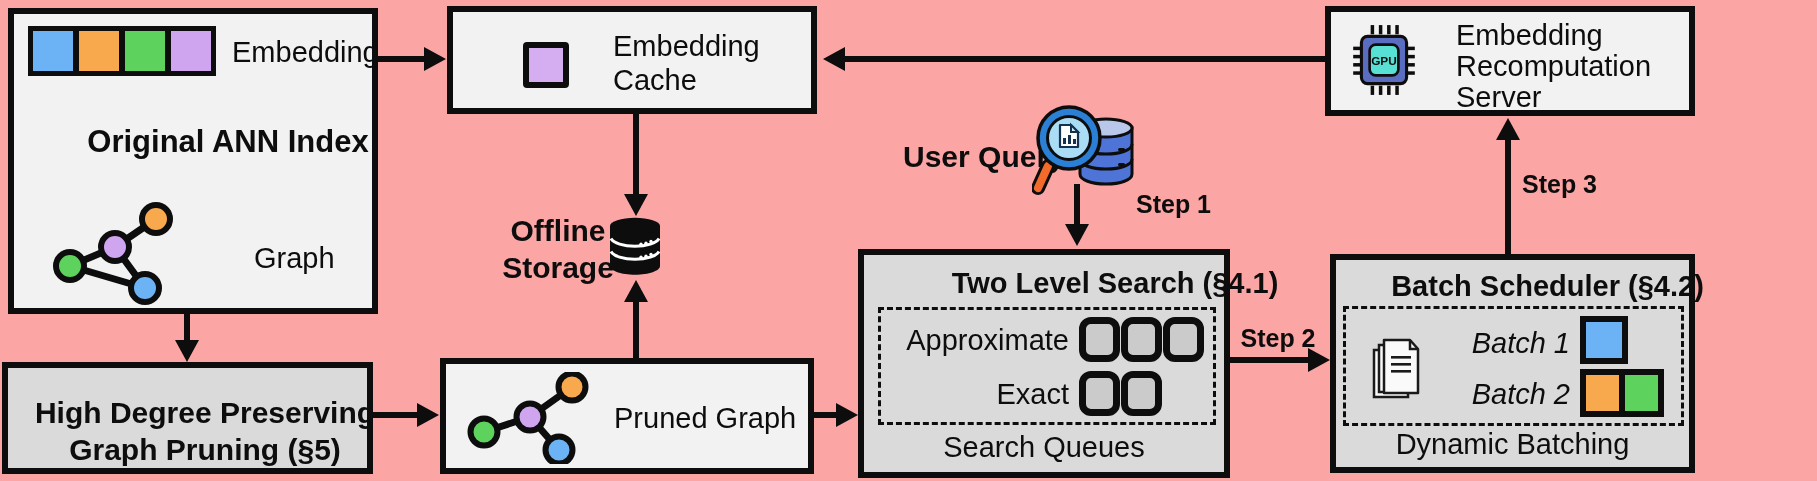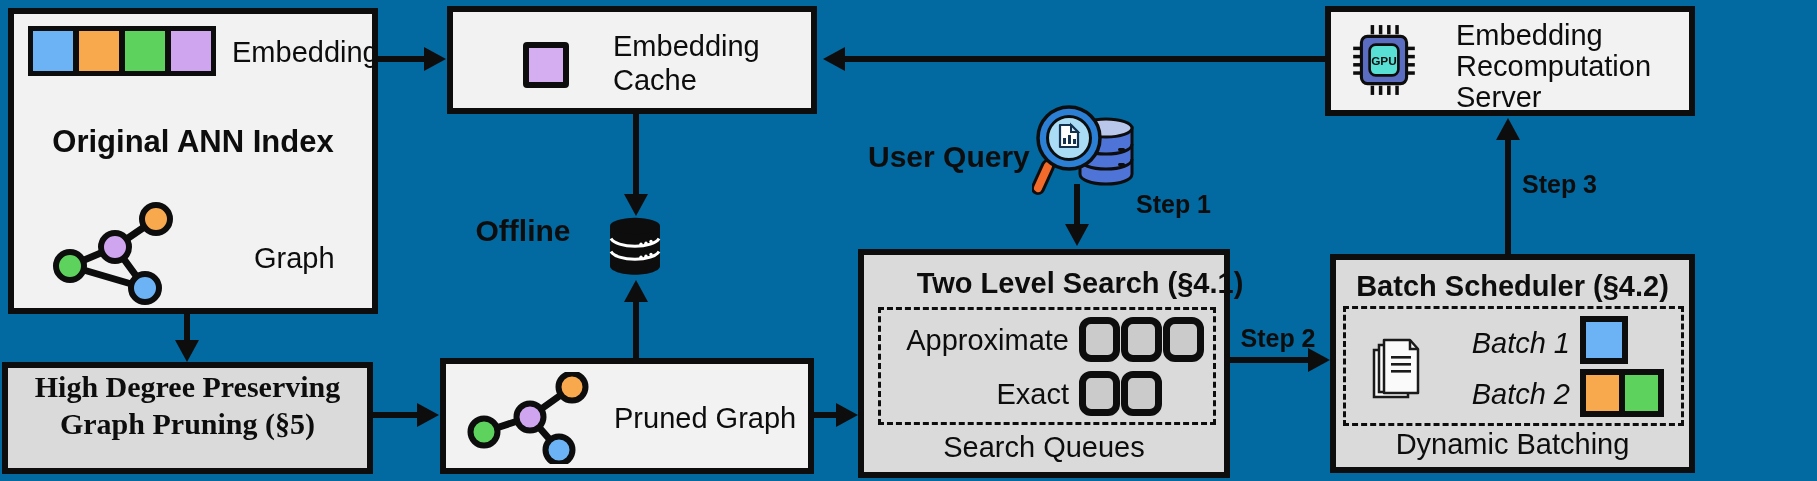--- a/index.html
+++ b/index.html
@@ -1,24 +1,24 @@
 <!DOCTYPE html>
 <html style="--blue: #6cb3f6; --orange: #f8a94e; --green: #5dd35d; --purple: #cfa5f0; --cache_purple: #d5aef2; --light_box_bg: #f2f2f2; --gray_box_bg: #dadada; --queue_fill: #cbcbcb; --line: #0d0d0d; --gpu_chip: #5b6dc0; --gpu_core: #58e0d5; --magnifier_ring: #2b7fd4; --magnifier_lens: #aadcf5; --magnifier_handle: #f26b2a; --db_blue: #4f74d8; --db_blue_light: #b9c7ea; --doc_fill: #fafafa;"><head>
 <meta charset="utf-8">
 <style>
   html,body{margin:0;padding:0;background:#ffffff;}
   #canvas{
-    position:relative;width:1817px;height:481px;background:#0369a1;overflow:hidden;
+    position:relative;width:1817px;height:481px;background:#fca5a5;overflow:hidden;
     font-family:"Liberation Sans",sans-serif;color:var(--line);
   }
   .box{position:absolute;border:6px solid var(--line);box-sizing:border-box;}
   .bg-light{background:var(--light_box_bg);}
   .bg-gray{background:var(--gray_box_bg);}
   .lbl{font-size:29px;line-height:1.15;}
-  .title{font-weight:bold;font-size:29px;white-space:nowrap;}
+  .title{font-weight:bold;font-size:29px;white-space:nowrap;padding-left:35px;}
   .step{position:absolute;font-weight:bold;font-size:25px;white-space:nowrap;}
   .ctr{text-align:center;}
   
   .hline{position:absolute;height:6px;background:var(--line);}
   .vline{position:absolute;width:6px;background:var(--line);}
   .ah{position:absolute;width:0;height:0;}
   .ah-right{border-top:12px solid transparent;border-bottom:12px solid transparent;border-left:22px solid var(--line);}
   .ah-left{border-top:12px solid transparent;border-bottom:12px solid transparent;border-right:22px solid var(--line);}
   .ah-down{border-left:12px solid transparent;border-right:12px solid transparent;border-top:22px solid var(--line);}
   .ah-up{border-left:12px solid transparent;border-right:12px solid transparent;border-bottom:22px solid var(--line);}
@@ -72,35 +72,36 @@
   <div class="box bg-light" style="left:447px;top:6px;width:370px;height:108px;">
     <div style="position:absolute;left:70px;top:30px;width:46px;height:46px;border:6px solid var(--line);border-radius:4px;background:var(--cache_purple);box-sizing:border-box;"></div>
     <div class="lbl" style="position:absolute;left:160px;top:17px;line-height:34px;">
       <div>Embedding</div>
       <div>Cache</div>
     </div>
   </div>
 
   <div class="title ctr" style="position:absolute;left:448px;top:212px;width:150px;font-size:30px;line-height:37px;white-space:normal;">
     <div>Offline</div>
+    <div>Storage</div>
   </div>
   <svg style="position:absolute;left:608px;top:216px;" width="54" height="60" viewBox="0 0 54 60">
     <path class="ink" d="M2 10 v40 c0 4.8 11.2 8.7 25 8.7 s25 -3.9 25 -8.7 v-40 z"></path>
     <ellipse class="ink" cx="27" cy="10" rx="25" ry="8.2"></ellipse>
     <path d="M3 22.5 c2.5 4.6 12.5 7.8 24 7.8 s21.5 -3.2 24 -7.8" fill="none" stroke="#ffffff" stroke-width="3"></path>
     <path d="M3 35.5 c2.5 4.6 12.5 7.8 24 7.8 s21.5 -3.2 24 -7.8" fill="none" stroke="#ffffff" stroke-width="3"></path>
     <circle cx="43" cy="25.5" r="1.7" fill="#ffffff"></circle>
       <circle cx="38" cy="27.2" r="1.7" fill="#ffffff"></circle>
       <circle cx="33" cy="28.3" r="1.7" fill="#ffffff"></circle>
     <circle cx="43" cy="38.5" r="1.7" fill="#ffffff"></circle>
       <circle cx="38" cy="40.2" r="1.7" fill="#ffffff"></circle>
       <circle cx="33" cy="41.3" r="1.7" fill="#ffffff"></circle>
   </svg>
 
-  <div class="box bg-gray" style="left:2px;top:362px;width:371px;height:112px;display:flex;align-items:flex-start;justify-content:center;font-family:Liberation Serif, serif;">
+  <div class="box bg-gray" style="left:2px;top:362px;width:371px;height:112px;display:flex;align-items:flex-end;justify-content:center;">
     <div class="title ctr" style="font-size:30px;line-height:37px;">
       <div>High Degree Preserving</div>
       <div>Graph Pruning (§5)</div>
     </div>
   </div>
 
   <div class="box bg-light" style="left:440px;top:358px;width:374px;height:116px;">
     <svg style="position:absolute;left:18px;top:8px;" width="126" height="92" viewBox="0 0 126 92">
       <line class="edge" x1="20" y1="60" x2="66" y2="45"></line>
       <line class="edge" x1="66" y1="45" x2="108" y2="15"></line>

